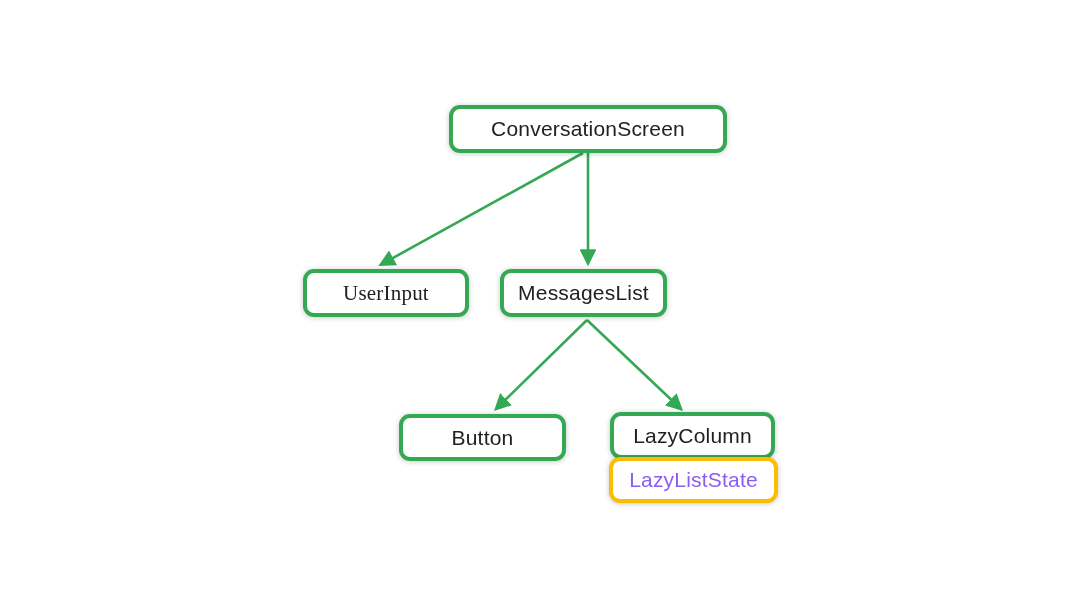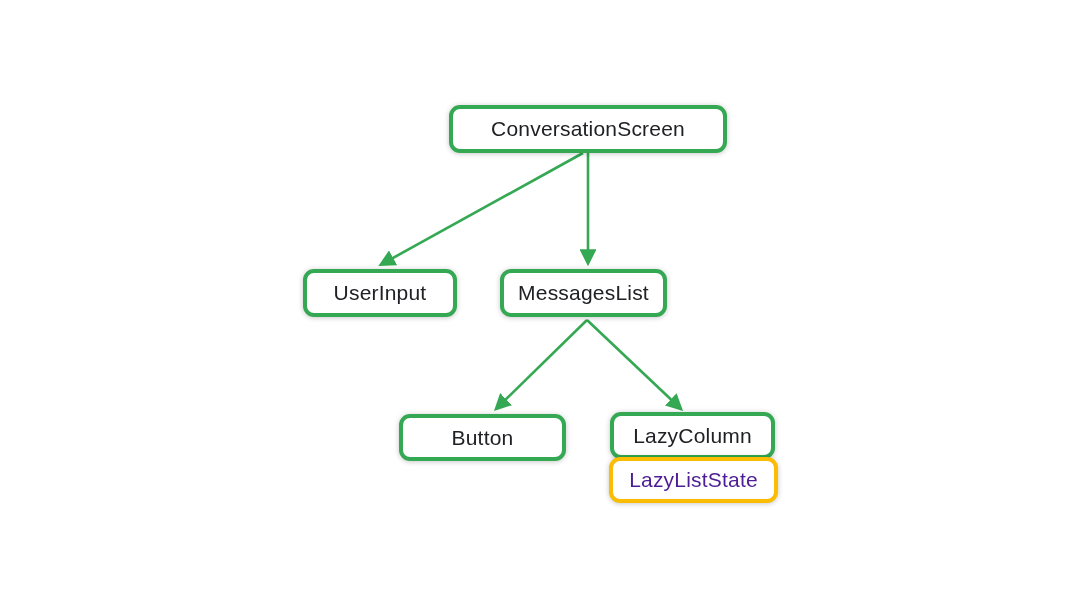--- a/index.html
+++ b/index.html
@@ -33,25 +33,25 @@
     border: 4px solid #34A853;
     border-radius: 11px;
     box-shadow: 0 1px 5px rgba(0,0,0,0.16), 0 0 7px rgba(0,0,0,0.07);
     font-size: 21px;
     color: #202124;
     letter-spacing: 0.2px;
     white-space: nowrap;
   }
   .node.yellow {
     border-color: #FBBC04;
-    color: #4c1d95;
+    color: #8b5cf6;
   }
   
   #node-conversation-screen { left: 449px; top: 105px; width: 278px; height: 48px; }
-  #node-user-input          { left: 303px; top: 269px; width: 154px; height: 48px; }
+  #node-user-input          { left: 303px; top: 269px; width: 166px; height: 48px; font-family: Liberation Serif, serif; }
   #node-messages-list       { left: 500px; top: 269px; width: 167px; height: 48px; }
   #node-button              { left: 399px; top: 414px; width: 167px; height: 47px; }
   #node-lazy-column         { left: 610px; top: 412px; width: 165px; height: 47px; }
   #node-lazy-list-state     { left: 609px; top: 457px; width: 169px; height: 46px; z-index: 2; }
 </style>
 </head>
 <body>
 
 <div class="canvas">
 

